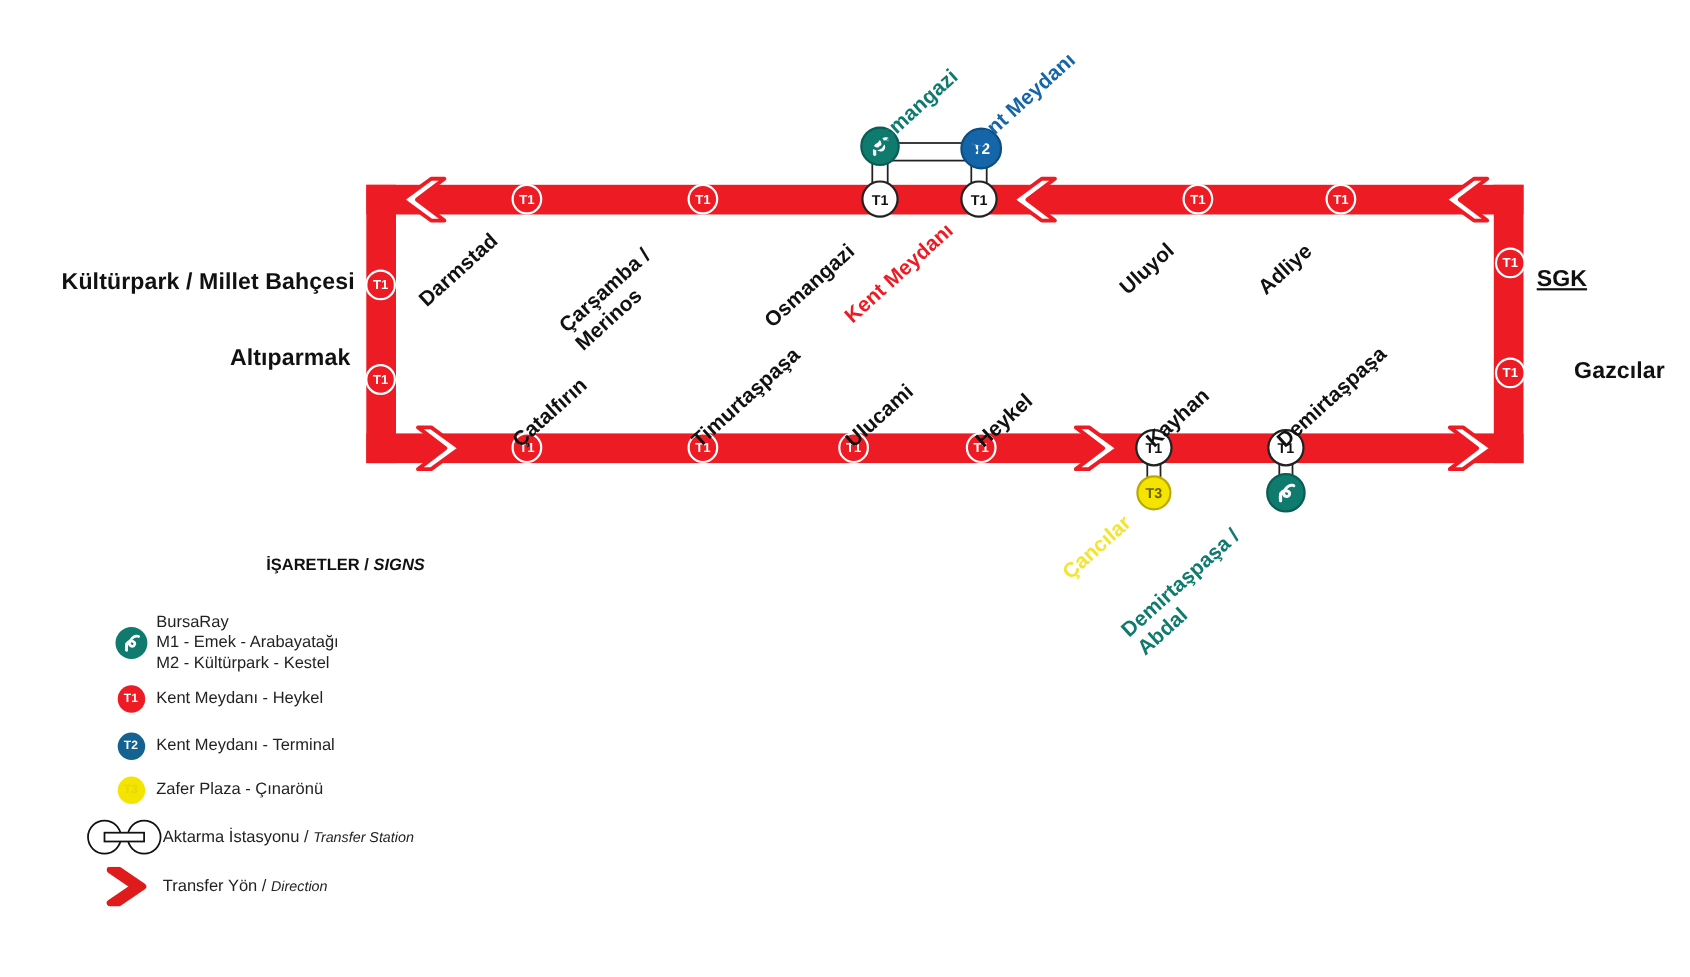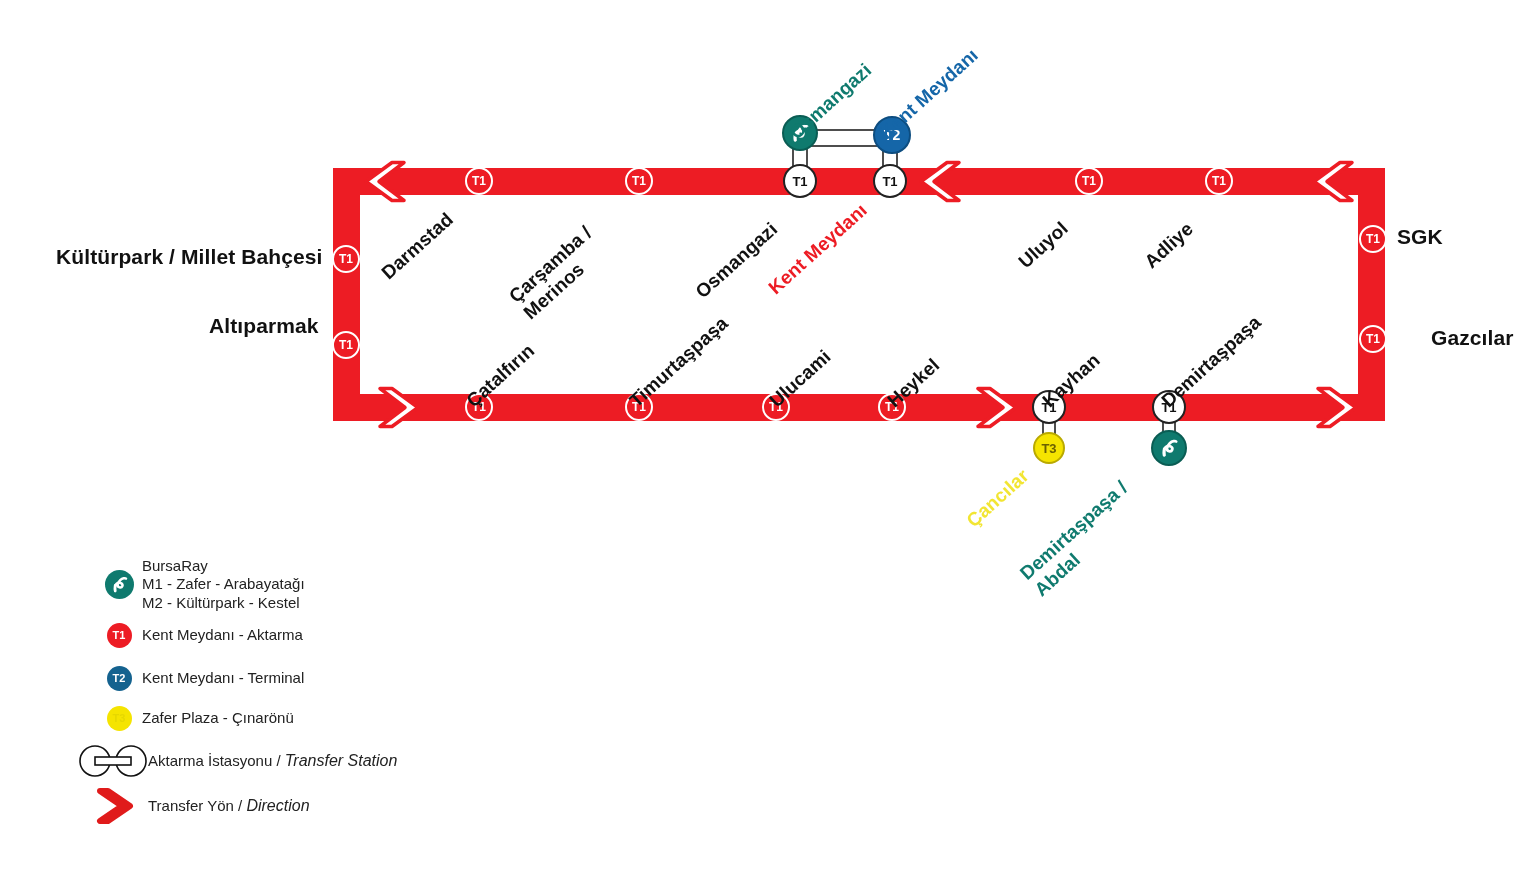--- a/index.html
+++ b/index.html
@@ -33,21 +33,21 @@
   .m-ray{width:36px;height:36px;background:#0f7a6e;border:2px solid #0a5d54;}
   .m-ray svg{width:100%;height:100%;display:block;}
 
   
   #legend{position:absolute;left:96px;top:505px;width:480px;}
   #legend-title{font-size:15px;font-weight:bold;margin-left:146px;}
   #legend-title i{font-style:italic;}
   .leg-row{position:absolute;display:flex;align-items:center;justify-content:center;}
   .leg-ico{width:46px;display:flex;justify-content:center;align-items:center;flex:0 0 46px;}
   .leg-txt{font-size:15px;color:#222;line-height:1.22;}
-  .leg-txt i{font-style:italic;font-size:16px;}
+  .leg-txt i{font-style:italic;font-size:13px;}
   .leg-circ{border-radius:50%;display:flex;align-items:center;justify-content:center;
             font-weight:bold;color:#fff;line-height:1;}
   .leg-t1{width:25px;height:25px;background:#ed1c24;font-size:11px;}
   .leg-t2{width:25px;height:25px;background:#14628f;font-size:11px;}
   .leg-t3{width:25px;height:25px;background:#f5e400;color:#e6d800;font-size:11px;}
   .leg-ray{width:29px;height:29px;background:#0f7a6e;border-radius:50%;}
   .leg-ray svg{width:100%;height:100%;display:block;}
 </style>
 </head>
 <body>
@@ -181,21 +181,21 @@
 
 <div class="marker m-t1" style="left:1359px;top:225px;">
     <span>T1</span>
   </div>
 <div class="marker m-t1" style="left:1359px;top:325px;">
     <span>T1</span>
   </div>
 
 <div class="lbl st-name-big" style="left:56px;top:245px;">Kültürpark / Millet Bahçesi</div>
 <div class="lbl st-name-big" style="left:209px;top:314px;">Altıparmak</div>
-<div class="lbl st-name-big" style="left:1397px;top:225px;">SGK</div>
+<div class="lbl st-name-big" style="left:1397px;top:242px;text-decoration:underline;">SGK</div>
 <div class="lbl st-name-big" style="left:1431px;top:326px;">Gazcılar</div>
 
 <div class="lbl rot st-name" style="left:392px;top:262px;transform:rotate(-42deg);">Darmstad</div>
 <div class="lbl rot st-name" style="left:534px;top:280px;transform:rotate(-42deg);white-space:pre;line-height:1.15;">Çarşamba /
 Merinos</div>
 <div class="lbl rot st-name" style="left:706px;top:281px;transform:rotate(-42deg);">Osmangazi</div>
 <div class="lbl rot st-name st-red" style="left:779px;top:277px;transform:rotate(-42deg);">Kent Meydanı</div>
 <div class="lbl rot st-name" style="left:1029px;top:251px;transform:rotate(-42deg);">Uluyol</div>
 <div class="lbl rot st-name" style="left:1155px;top:251px;transform:rotate(-42deg);">Adliye</div>
 
@@ -206,44 +206,47 @@
 <div class="lbl rot st-name" style="left:1053px;top:390px;transform:rotate(-42deg);">Kayhan</div>
 <div class="lbl rot st-name" style="left:1172px;top:390px;transform:rotate(-42deg);">Demirtaşpaşa</div>
 
 <div class="lbl rot st-name st-teal" style="left:800px;top:122px;transform:rotate(-42deg);">Osmangazi</div>
 <div class="lbl rot st-name st-blue" style="left:890px;top:122px;transform:rotate(-42deg);">Kent Meydanı</div>
 <div class="lbl rot st-name st-yellow" style="left:977px;top:510px;transform:rotate(-42deg);">Çancılar</div>
 <div class="lbl rot st-name st-teal" style="left:1045px;top:557px;transform:rotate(-42deg);white-space:pre;line-height:1.15;">Demirtaşpaşa /
 Abdal</div>
 
 <div id="legend">
+  <div id="legend-title">
+    <span>İŞARETLER</span><span> / </span><i>SIGNS</i>
+  </div>
 
   <div class="leg-row" style="top:52px;left:0;">
     <div class="leg-ico">
       <div class="leg-ray">
         <svg viewBox="0 0 40 40">
           <path d="M14 29 C12 19 18 16 22 18 C26 20 24 25 20 24 C16 23 17 18 21 14 C24 11 28 11 29 12" fill="none" stroke="#ffffff" stroke-width="3.4" stroke-linecap="round"></path>
           <path d="M14 29 L14 21" fill="none" stroke="#ffffff" stroke-width="3.4" stroke-linecap="round"></path>
         </svg>
       </div>
     </div>
     <div class="leg-txt">
       <div>BursaRay</div>
-      <div>M1 - Zafer - Arabayatağı</div>
+      <div>M1 - Emek - Arabayatağı</div>
       <div>M2 - Kültürpark - Kestel</div>
     </div>
   </div>
 
   <div class="leg-row" style="top:118px;left:0;">
     <div class="leg-ico">
       <div class="leg-circ leg-t1">
           <span>T1</span>
         </div>
     </div>
-    <div class="leg-txt">Kent Meydanı - Aktarma</div>
+    <div class="leg-txt">Kent Meydanı - Heykel</div>
   </div>
 
   <div class="leg-row" style="top:161px;left:0;">
     <div class="leg-ico">
       <div class="leg-circ leg-t2">
           <span>T2</span>
         </div>
     </div>
     <div class="leg-txt">Kent Meydanı - Terminal</div>
   </div>

